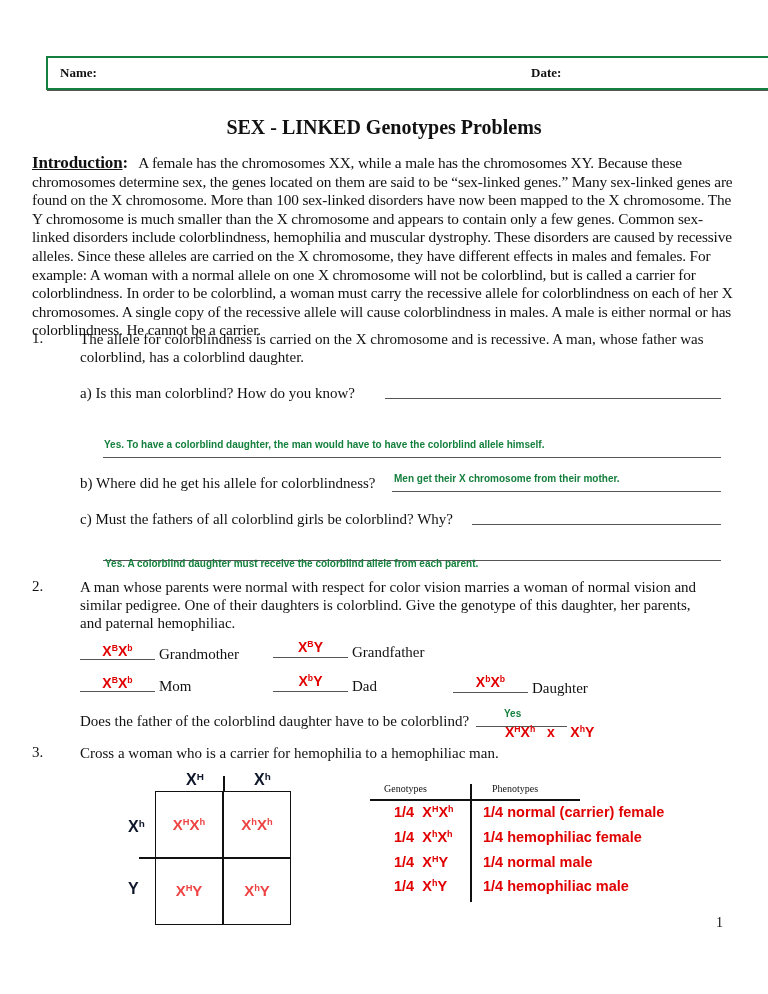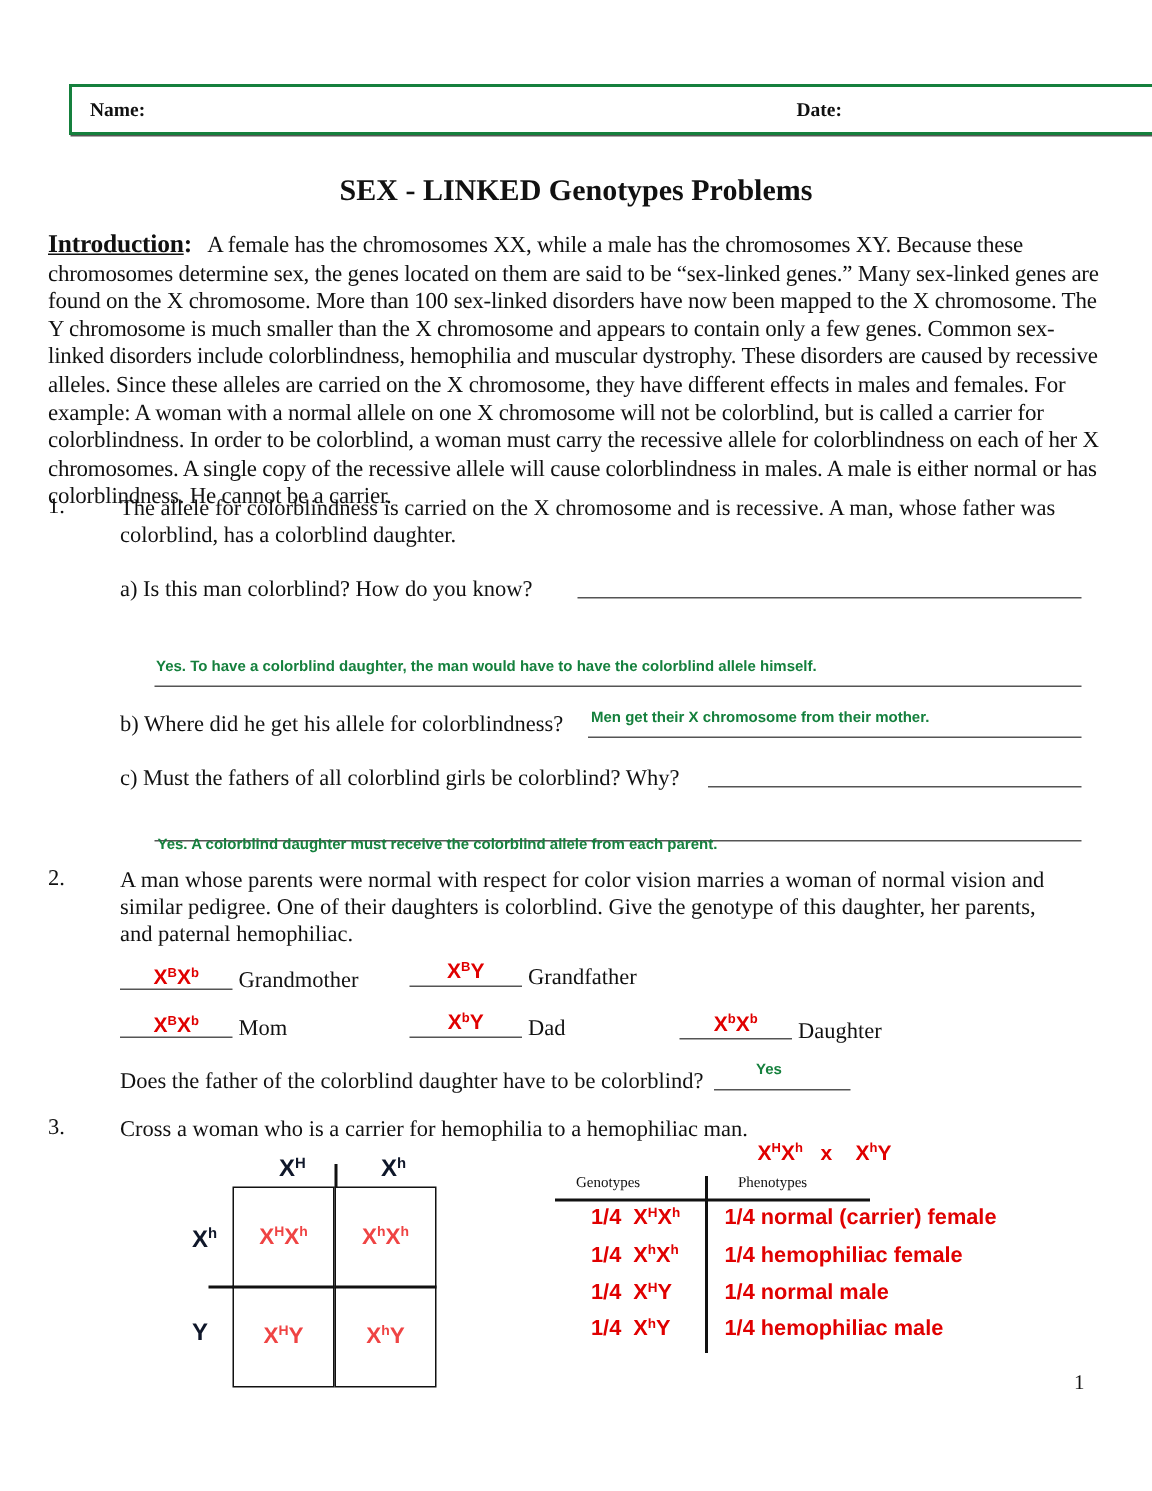--- a/index.html
+++ b/index.html
@@ -99,21 +99,21 @@
 </div>
 <div class="abs qtext" style="left:532px; top:679px;">Daughter</div>
 
 <div class="abs qtext" style="left:80px; top:712px;">Does the father of the colorblind daughter have to be colorblind?</div>
 <div class="abs line" style="left:476px; top:708px; width:91px; height:19px;">
   <span class="ans" style="position:absolute; left:28px; top:0px;">Yes</span>
 </div>
 
 <div class="abs qnum" style="left:32px; top:744px;">3.</div>
 <div class="abs qtext" style="left:80px; top:744px;">Cross a woman who is a carrier for hemophilia to a hemophiliac man.</div>
-<div class="abs gen" style="left:505px; top:760px; font-size:14px; white-space:nowrap; text-align:center;"><span>X</span><sup>H</sup><span>X</span><sup>h</sup>&nbsp;&nbsp;&nbsp;<span>x</span>&nbsp;&nbsp;&nbsp;&nbsp;<span>X</span><sup>h</sup><span>Y</span></div>
+<div class="abs gen" style="left:505px; top:724px; font-size:14px; white-space:nowrap; text-align:center;"><span>X</span><sup>H</sup><span>X</span><sup>h</sup>&nbsp;&nbsp;&nbsp;<span>x</span>&nbsp;&nbsp;&nbsp;&nbsp;<span>X</span><sup>h</sup><span>Y</span></div>
 
 <div class="abs" style="left:100px; top:765px; width:220px; height:160px;">
   <div class="phead" style="left:86px; top:6px;"><span>X</span><sup>H</sup></div>
   <div class="phead" style="left:154px; top:6px;"><span>X</span><sup>h</sup></div>
   <div class="phead" style="left:28px; top:53px;"><span>X</span><sup>h</sup></div>
   <div class="phead" style="left:28px; top:115px;"><span>Y</span></div>
 
   <div style="position:absolute; left:123px; top:11px; width:1.5px; height:16px; background:#111;"></div>
   <div style="position:absolute; left:39px; top:92px; width:17px; height:1.5px; background:#111;"></div>
 

